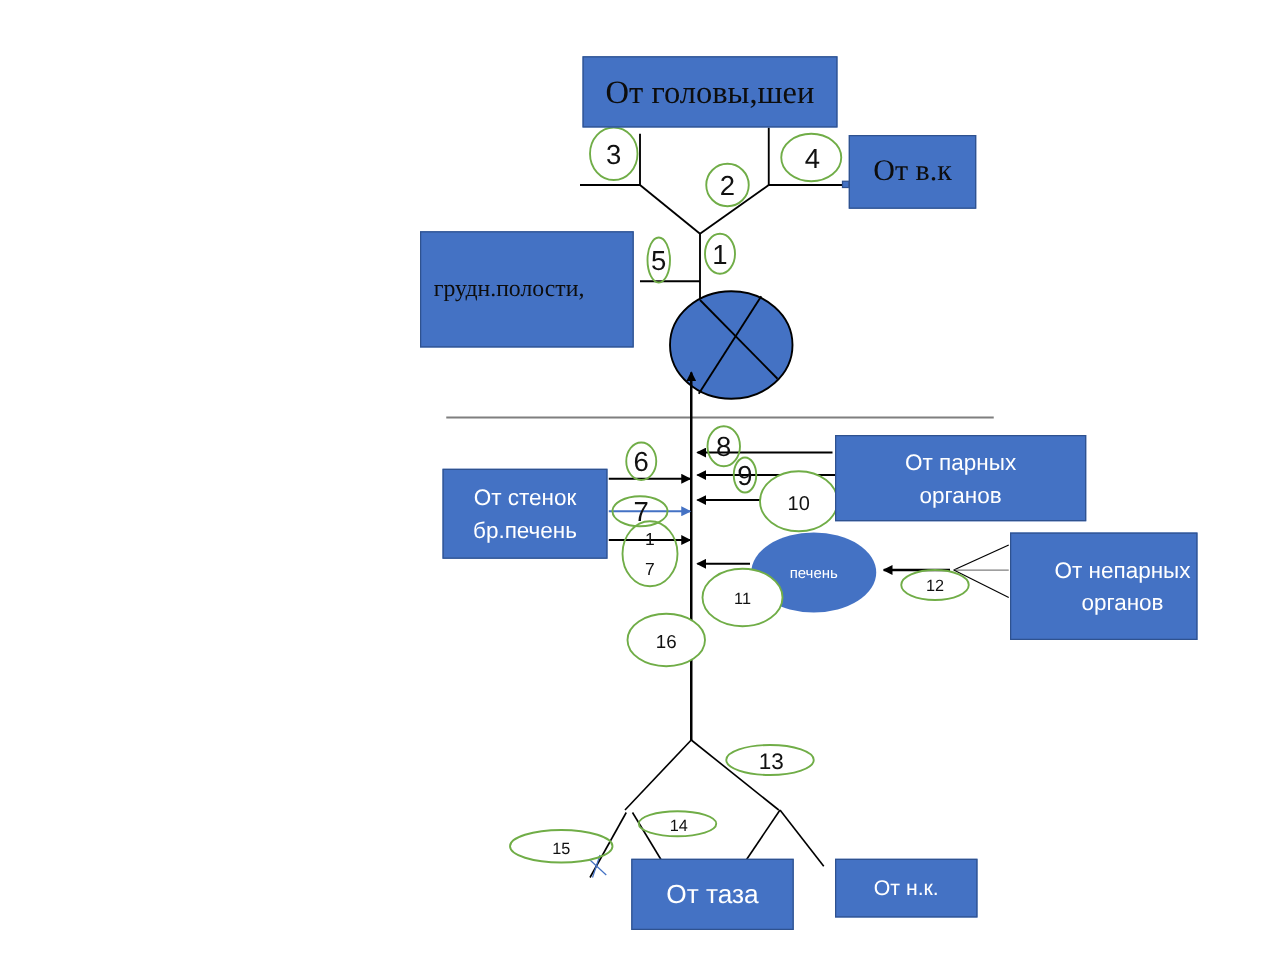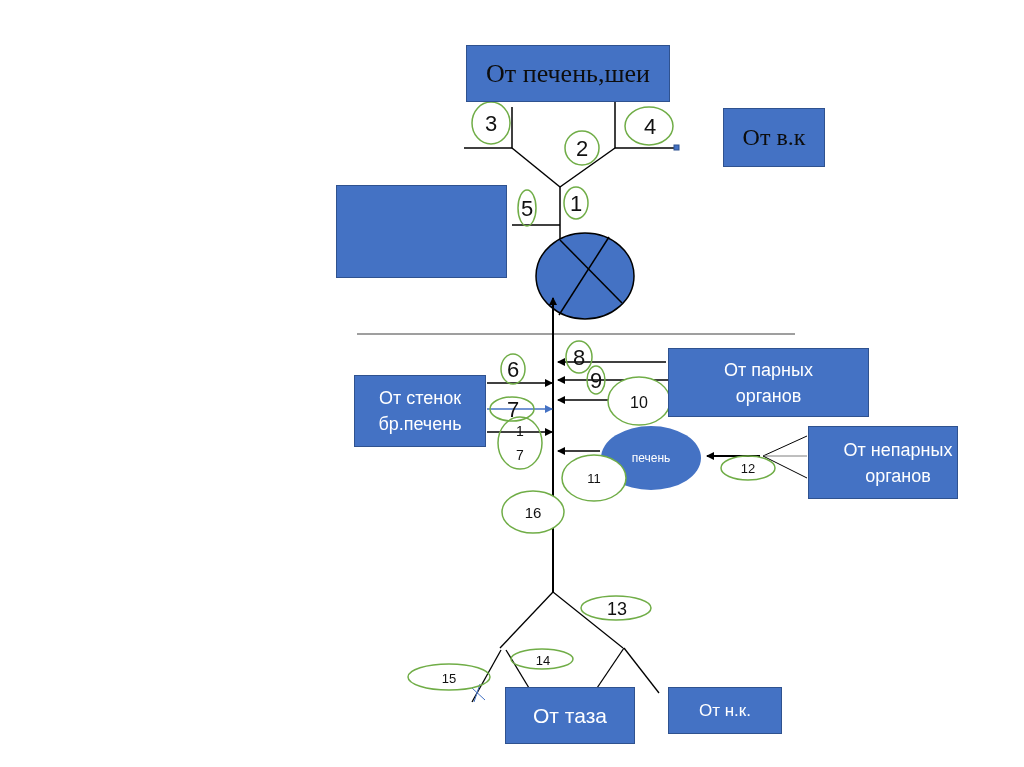--- a/index.html
+++ b/index.html
@@ -117,47 +117,48 @@
     <text x="533" y="518" font-size="15">16</text>
     <text x="617" y="615" font-size="18">13</text>
     <text x="543" y="665" font-size="13">14</text>
     <text x="449" y="683" font-size="13">15</text>
   </g>
 
   <text x="651" y="462" font-size="12" fill="#ffffff" text-anchor="middle" class="lbl" style="fill:#ffffff">печень</text>
 </svg>
 
 <div class="box serif" style="left:466px; top:45px; width:204px; height:57px; font-size:26px;">
-  <span>От печень,шеи</span>
+  <span>От головы,шеи</span>
 </div>
 
-<div class="box serif" style="left:679px; top:108px; width:102px; height:59px; font-size:24px;margin-left:44px;">
+<div class="box serif" style="left:679px; top:108px; width:102px; height:59px; font-size:24px;">
   <span>От в.к</span>
 </div>
 
 <div class="box serif" style="left:336px; top:185px; width:171px; height:93px; font-size:19px; line-height:26px; justify-content:flex-start; text-align:left; padding-left:10px;">
   <div>
+    <div>грудн.полости,</div>
   </div>
 </div>
 
 <div class="box sans" style="left:354px; top:375px; width:132px; height:72px; font-size:18px; line-height:26px;">
   <div>
     <div>От стенок</div>
     <div>бр.печень</div>
   </div>
 </div>
 
 <div class="box sans" style="left:668px; top:348px; width:201px; height:69px; font-size:18px; line-height:26px;">
   <div>
     <div>От парных</div>
     <div>органов</div>
   </div>
 </div>
 
-<div class="box sans" style="left:808px; top:426px; width:150px; height:73px; font-size:18px; line-height:26px;padding-left:30px;">
+<div class="box sans" style="left:808px; top:426px; width:150px; height:86px; font-size:18px; line-height:26px;padding-left:30px;">
   <div>
     <div>От непарных</div>
     <div>органов</div>
   </div>
 </div>
 
 <div class="box sans" style="left:505px; top:687px; width:130px; height:57px; font-size:21px;">
   <span>От таза</span>
 </div>
 

